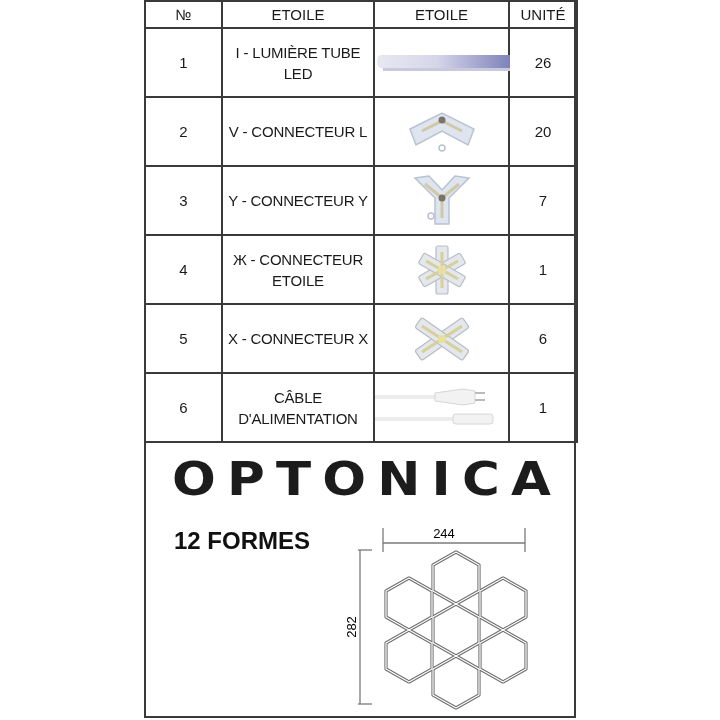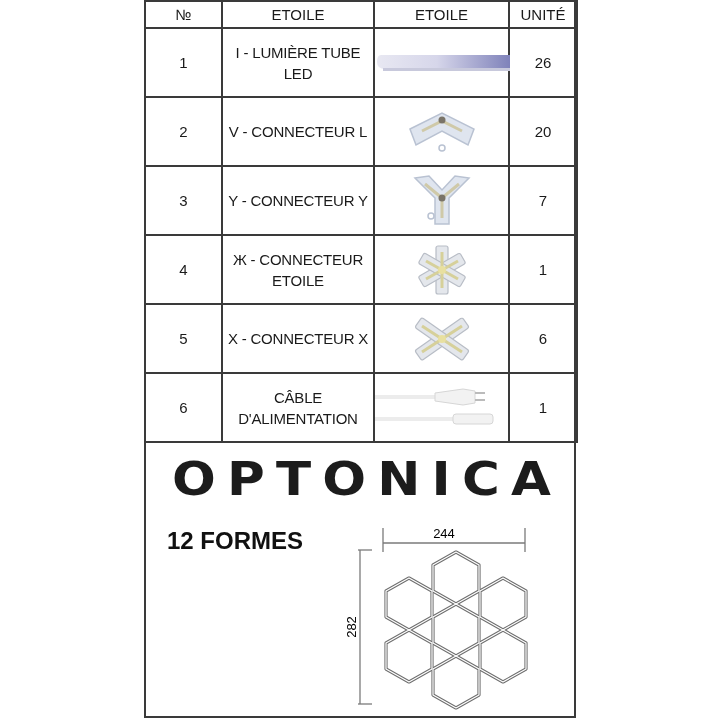--- a/index.html
+++ b/index.html
@@ -8,21 +8,21 @@
     table.spec { position: absolute; left: 144px; top: 0; border-collapse: collapse; width: 432px; table-layout: fixed; }
     table.spec td, table.spec th { border: 2px solid #3a3a3a; text-align: center; vertical-align: middle; padding: 0; font-weight: normal; font-size: 15px; line-height: 21px; }
     table.spec th { height: 25px; font-size: 15px; }
     table.spec td { height: 67px; }
     col.c1 { width: 77px; } col.c2 { width: 152px; } col.c3 { width: 135px; } col.c4 { width: 68px; }
     .num { font-size: 16px; }
     .prod { font-size: 15px; letter-spacing: -0.2px; }
     .photo { position: relative; }
     .photo svg { display: block; margin: 0 auto; }
     .brand { position: absolute; left: 172px; top: 452px; font-family: "DejaVu Sans", sans-serif; font-size: 46px; font-weight: bold; letter-spacing: 10px; color: #1c1c1c; transform: scaleX(1.12); transform-origin: left top; }
-    .formes { position: absolute; left: 167px; top: 527px; font-size: 24px; font-weight: bold; color: #111; }
+    .formes { position: absolute; left: 174px; top: 527px; font-size: 24px; font-weight: bold; color: #111; }
     .diagram { position: absolute; left: 340px; top: 520px; }
     .dim { font-size: 13px; color: #222; }
   </style>
 </head>
 <body>
 
 <div class="sheet"></div>
 
 <table class="spec">
   <colgroup>

